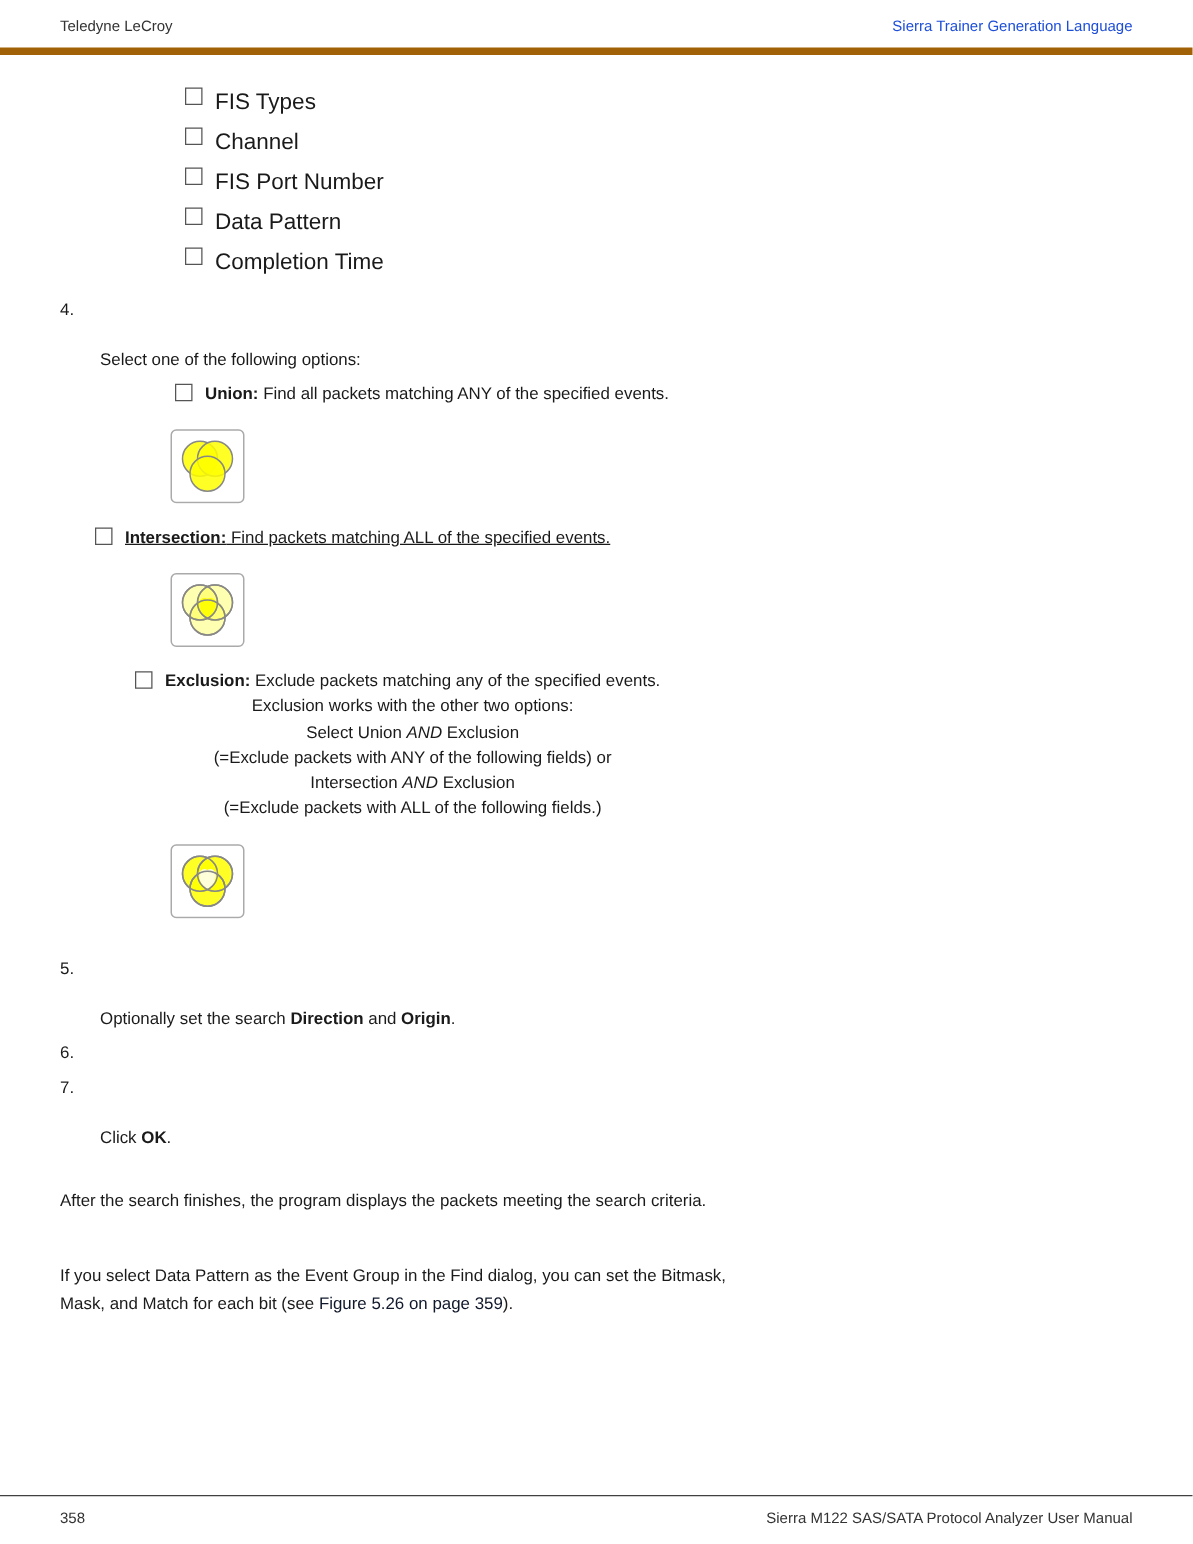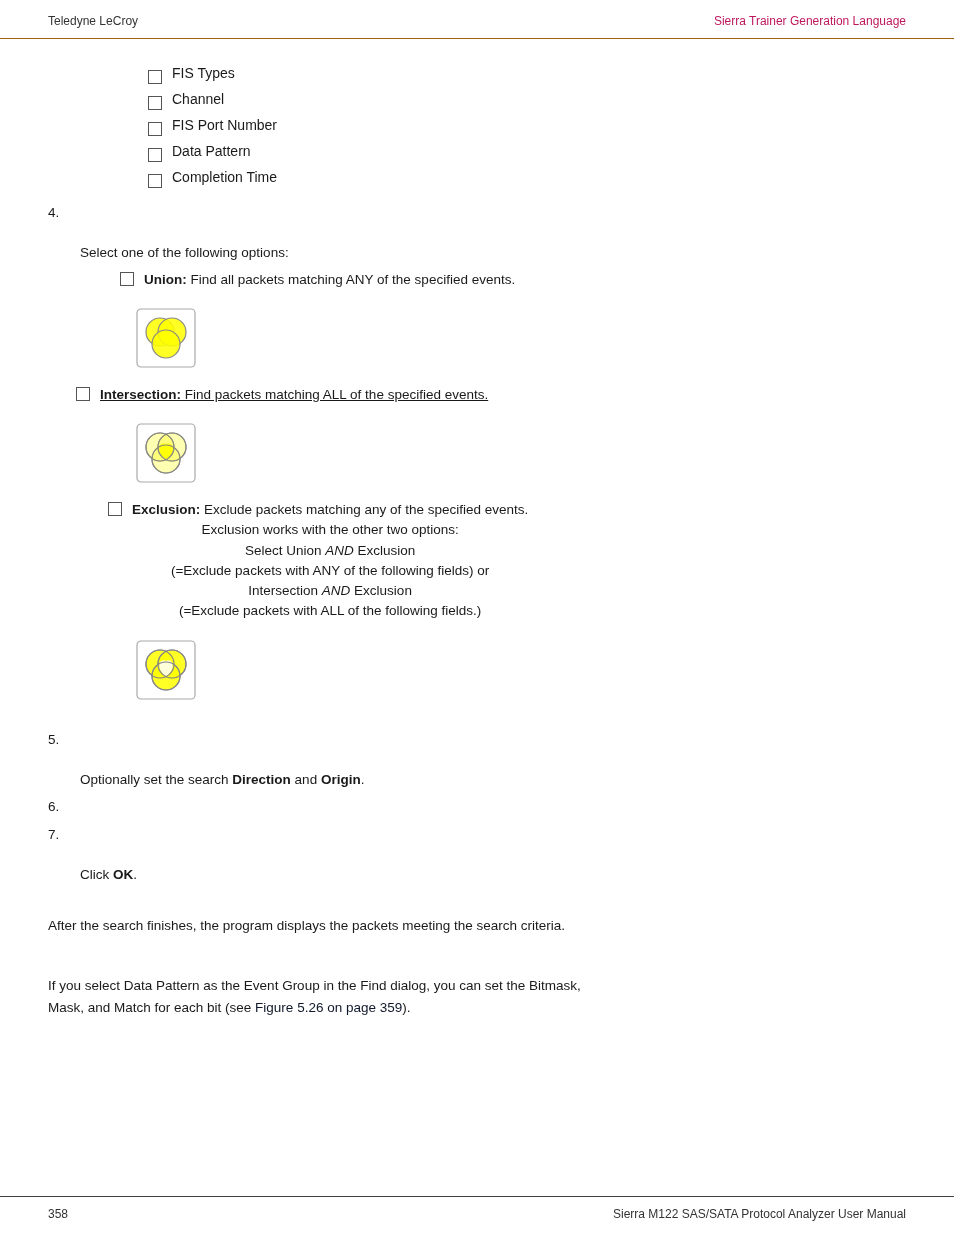--- a/index.html
+++ b/index.html
@@ -20,31 +20,31 @@
       padding: 0;
       position: relative;
     }
 
     
     .header {
       display: flex;
       justify-content: space-between;
       align-items: flex-start;
       padding: 14px 48px 10px 48px;
-      border-bottom: 1px solid #a16207;
+      border-bottom: 6px solid #a16207;
     }
 
     .header-left {
       font-size: 12px;
       color: #333;
     }
 
     .header-right {
       font-size: 12px;
-      color: #be185d;
+      color: #1d4ed8;
     }
 
     
     .footer {
       position: absolute;
       bottom: 0;
       left: 0;
       right: 0;
       display: flex;
       justify-content: space-between;
@@ -71,23 +71,23 @@
 
     
     .bullet-list {
       list-style: none;
       margin-left: 100px;
       margin-bottom: 14px;
     }
 
     .bullet-list li {
       display: flex;
-      align-items: flex-end;
+      align-items: flex-start;
       margin-bottom: 5px;
-      font-size: 14px;
+      font-size: 18px;
       line-height: 1.5;
     }
 
     .bullet-list li .checkbox-icon {
       display: inline-block;
       width: 14px;
       height: 14px;
       border: 1.5px solid #555;
       margin-right: 10px;
       margin-top: 2px;
@@ -204,21 +204,21 @@
         <span class="checkbox-icon"></span>
         <span>Completion Time</span>
       </li>
     </ul>
 
     <div class="numbered-row">
       <span class="step-num">4.</span>
       <span class="step-content">Select one of the following options:</span>
     </div>
 
-    <ul class="sub-bullet" style="margin-left:72px;">
+    <ul class="sub-bullet" style="margin-left:92px;">
       <li>
         <span class="checkbox-icon"></span>
         <span>
           <span class="bold">Union:</span><span> Find all packets matching ANY of the specified events.</span>
         </span>
       </li>
     </ul>
 
     <div class="icon-block">
       <svg class="venn-icon" viewBox="0 0 60 60" xmlns="http://www.w3.org/2000/svg">

